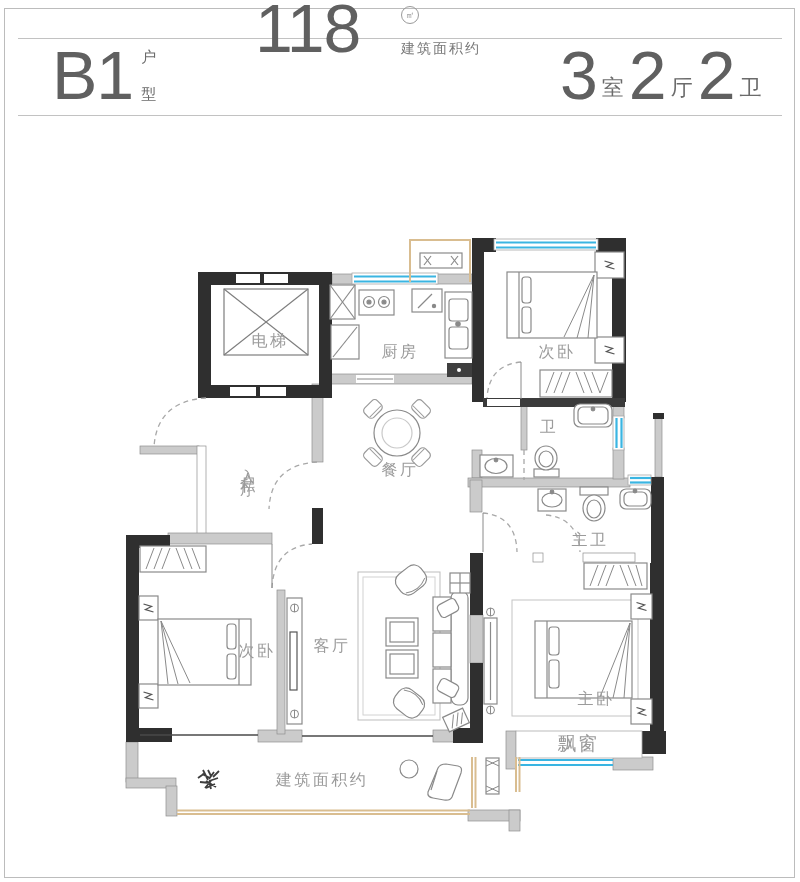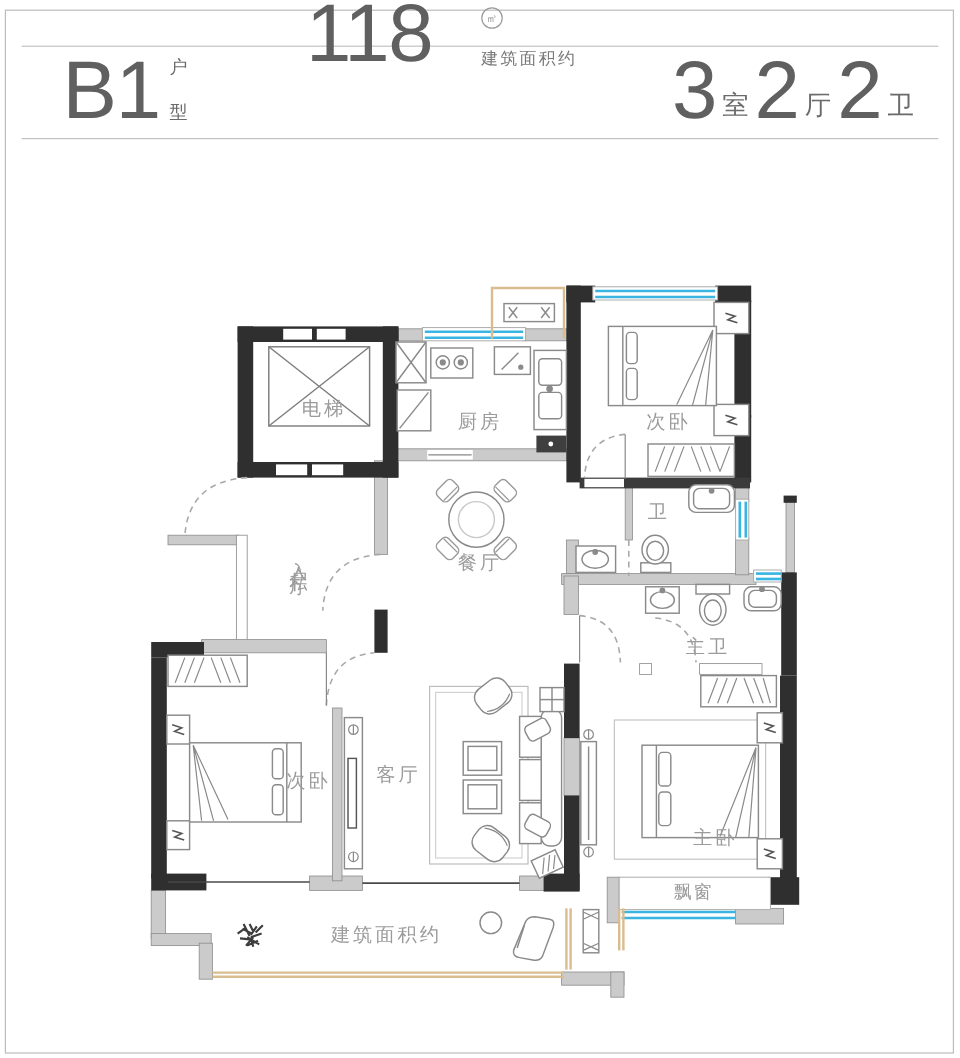--- a/index.html
+++ b/index.html
@@ -18,21 +18,21 @@
   #area-group{left:255px;position:absolute;}
   .sup-circle{position:absolute;left:146px;top:6px;width:16px;height:16px;
               border:1px solid #9a9a9a;border-radius:50%;font-size:9px;line-height:16px;
               text-align:center;color:#8a8a8a;}
   .area-note{position:absolute;left:146px;top:40px;font-size:14px;color:#787878;
              letter-spacing:2px;white-space:nowrap;}
   #layout-group{left:560px;}
   .layout-unit{font-size:22px;color:#6b6b6b;line-height:22px;margin:0 5px 4px 5px;}
   .rlabel{position:absolute;transform:translate(-50%,-50%);color:#9b9b9b;
           font-size:16px;letter-spacing:2.5px;white-space:nowrap;}
-  .rlabel.small{font-size:15px;letter-spacing:1.5px;}
+  .rlabel.small{font-size:19px;letter-spacing:1.5px;}
   .rlabel.vert{writing-mode:vertical-rl;text-orientation:upright;letter-spacing:5px;font-size:15px;}
   svg{position:absolute;left:0;top:0;}
   svg *{vector-effect:none;}
 </style>
 </head>
 <body>
 
 <div class="frame"></div>
 <div class="rule" id="rule-top"></div>
 <div class="rule" id="rule-bottom"></div>

